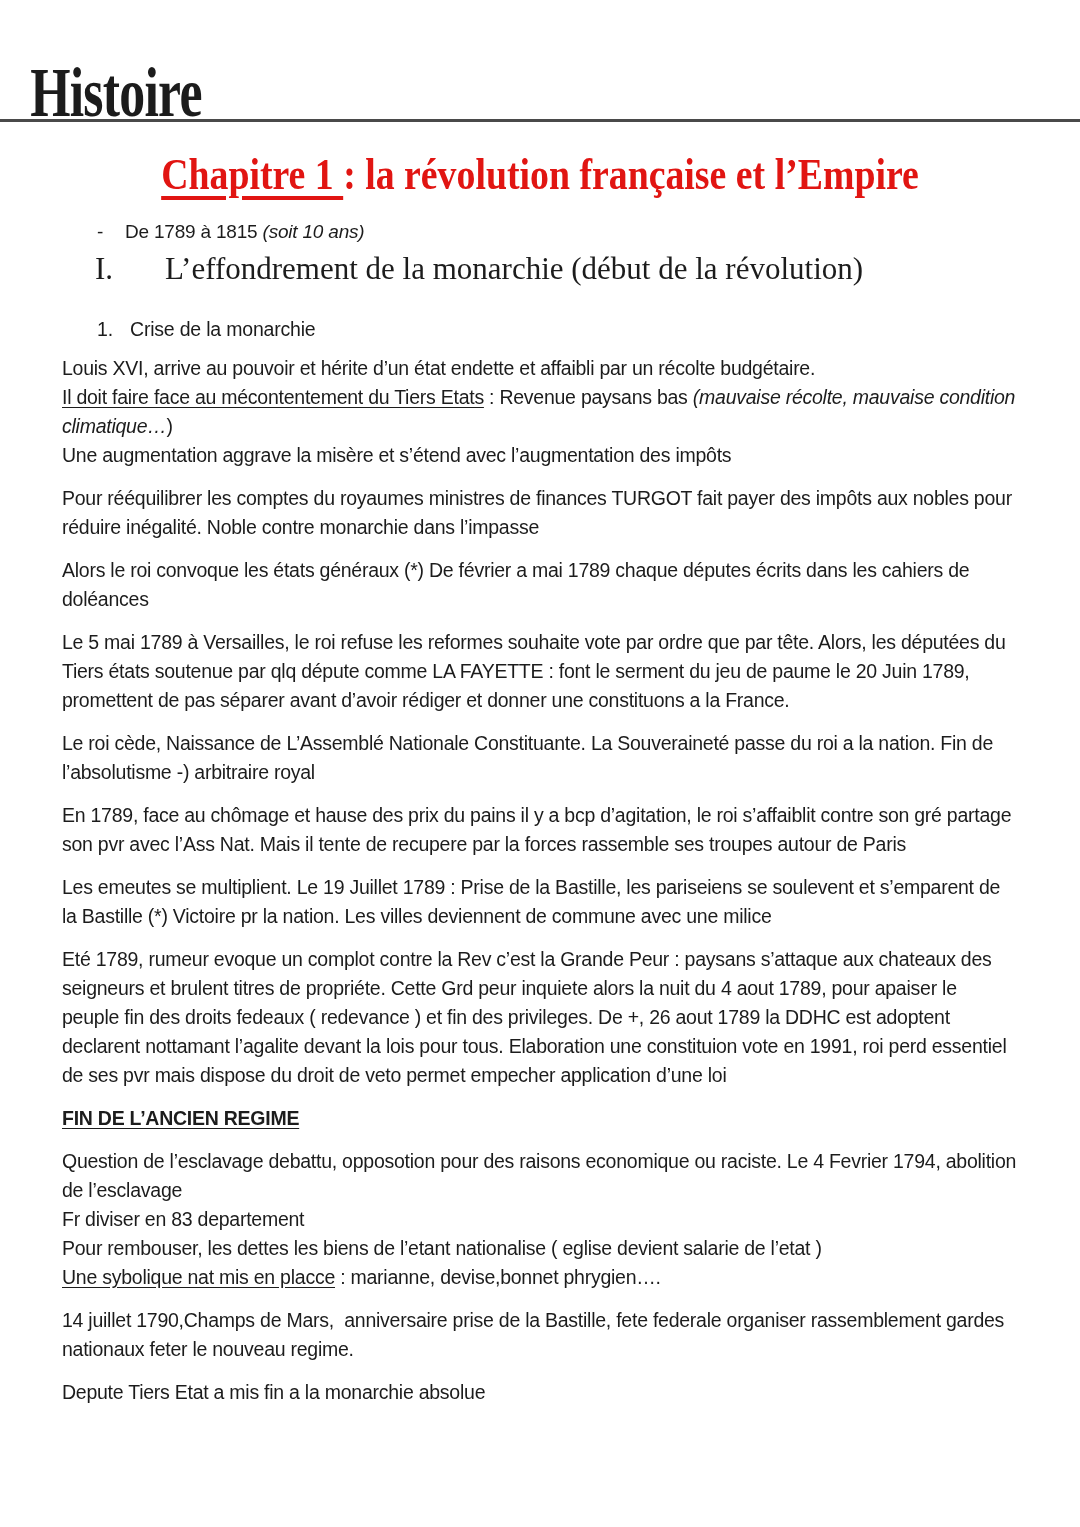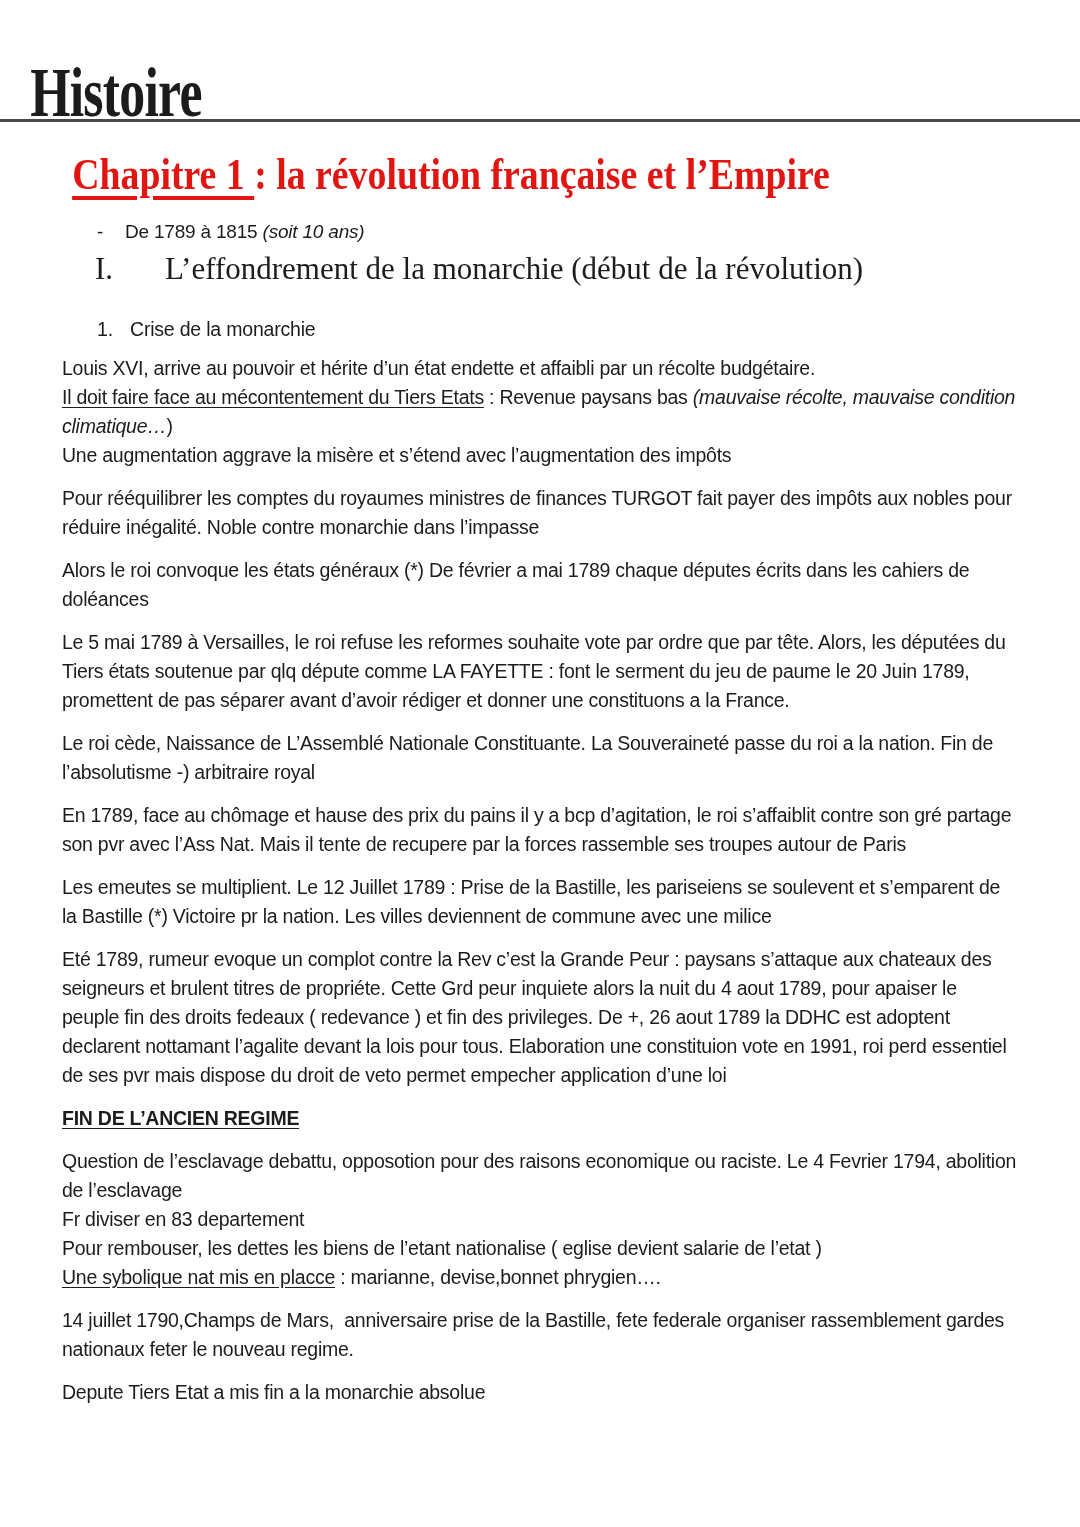--- a/index.html
+++ b/index.html
@@ -28,21 +28,21 @@
     transform:scaleX(0.74);
     transform-origin:center bottom;
     margin:0;
   }
   .title-rule{
     height:3px;background:var(--rule);
     margin-top:-9px;width:100%;
   }
 
   
-  .chapter-wrap{margin-top:30px;line-height:1;}
+  .chapter-wrap{text-align:center;margin-top:30px;line-height:1;}
   .chapter{
     display:inline-block;
     font-family:"Liberation Serif", serif;
     font-weight:bold;
     font-size:45px;
     color:var(--accent);
     transform:scaleX(0.84);
     transform-origin:center;
     white-space:pre;
     margin:0;
@@ -119,21 +119,21 @@
 
   <div class="body-text">
       <p class="para"><span>Louis XVI, arrive au pouvoir et hérite d’un état endette et affaibli par un récolte budgétaire.</span></p>
       <p class="para"><span class="seg-u">Il doit faire face au mécontentement du Tiers Etats</span><span> : Revenue paysans bas </span><span class="seg-i">(mauvaise récolte, mauvaise condition climatique…</span><span>)</span></p>
       <p class="para"><span>Une augmentation aggrave la misère et s’étend avec l’augmentation des impôts</span></p>
       <p class="para gap"><span>Pour rééquilibrer les comptes du royaumes ministres de finances TURGOT fait payer des impôts aux nobles pour réduire inégalité. Noble contre monarchie dans l’impasse</span></p>
       <p class="para gap"><span>Alors le roi convoque les états généraux (*) De février a mai 1789 chaque députes écrits dans les cahiers de doléances</span></p>
       <p class="para gap"><span>Le 5 mai 1789 à Versailles, le roi refuse les reformes souhaite vote par ordre que par tête. Alors, les députées du Tiers états soutenue par qlq députe comme LA FAYETTE : font le serment du jeu de paume le 20 Juin 1789, promettent de pas séparer avant d’avoir rédiger et donner une constituons a la France.</span></p>
       <p class="para gap"><span>Le roi cède, Naissance de L’Assemblé Nationale Constituante. La Souveraineté passe du roi a la nation. Fin de l’absolutisme -) arbitraire royal</span></p>
       <p class="para gap"><span>En 1789, face au chômage et hause des prix du pains il y a bcp d’agitation, le roi s’affaiblit contre son gré partage son pvr avec l’Ass Nat. Mais il tente de recupere par la forces rassemble ses troupes autour de Paris</span></p>
-      <p class="para gap"><span>Les emeutes se multiplient. Le 12 Juillet 1789 : Prise de la Bastille, les pariseiens se soulevent et s’emparent de la Bastille (*) Victoire pr la nation. Les villes deviennent de commune avec une milice</span></p>
+      <p class="para gap"><span>Les emeutes se multiplient. Le 19 Juillet 1789 : Prise de la Bastille, les pariseiens se soulevent et s’emparent de la Bastille (*) Victoire pr la nation. Les villes deviennent de commune avec une milice</span></p>
       <p class="para gap"><span>Eté 1789, rumeur evoque un complot contre la Rev c’est la Grande Peur : paysans s’attaque aux chateaux des seigneurs et brulent titres de propriéte. Cette Grd peur inquiete alors la nuit du 4 aout 1789, pour apaiser le peuple fin des droits fedeaux ( redevance ) et fin des privileges. De +, 26 aout 1789 la DDHC est adoptent declarent nottamant l’agalite devant la lois pour tous. Elaboration une constituion vote en 1991, roi perd essentiel de ses pvr mais dispose du droit de veto permet empecher application d’une loi</span></p>
       <p class="para gap"><span class="seg-bu">FIN DE L’ANCIEN REGIME</span></p>
       <p class="para gap"><span>Question de l’esclavage debattu, opposotion pour des raisons economique ou raciste. Le 4 Fevrier 1794, abolition de l’esclavage</span></p>
       <p class="para"><span>Fr diviser en 83 departement</span></p>
       <p class="para"><span>Pour rembouser, les dettes les biens de l’etant nationalise ( eglise devient salarie de l’etat )</span></p>
       <p class="para"><span class="seg-u">Une sybolique nat mis en placce</span><span> : marianne, devise,bonnet phrygien….</span></p>
       <p class="para gap"><span>14 juillet 1790,Champs de Mars,  anniversaire prise de la Bastille, fete federale organiser rassemblement gardes nationaux feter le nouveau regime.</span></p>
       <p class="para gap"><span>Depute Tiers Etat a mis fin a la monarchie absolue</span></p>
     </div>
 

